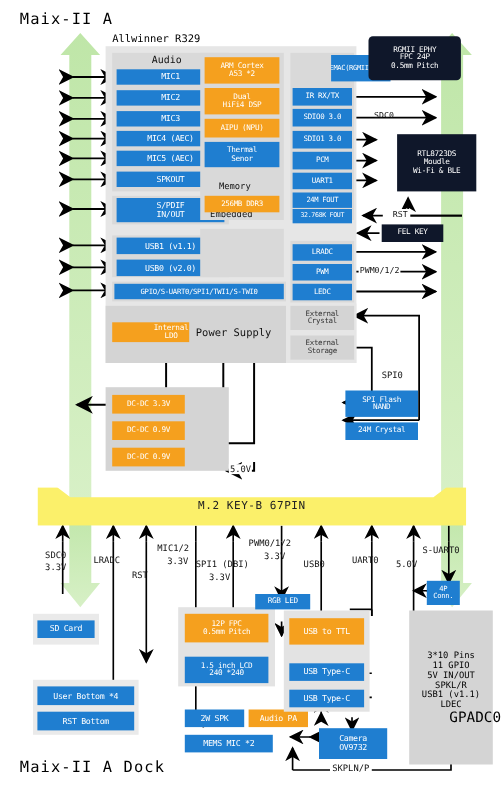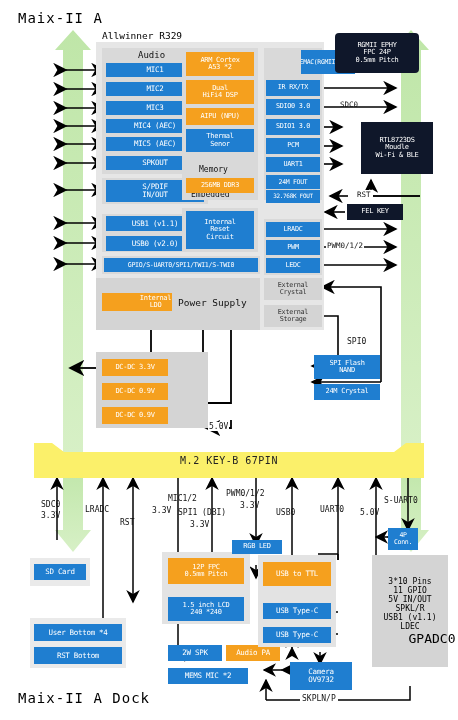--- a/index.html
+++ b/index.html
@@ -228,25 +228,20 @@
   <div class="blk orange" style="left:186px; top:108px; width:68px; height:17px; font-size:7px;">AIPU (NPU)</div>
   <div class="blk blue" style="left:186px; top:129px; width:68px; height:23px; font-size:7px; flex-direction:column;">
     <span>Thermal</span>
     <span>Senor</span>
   </div>
   <div class="lbl" style="left:191px; top:154px; font-size:8px;margin-top:36px;">Embedded</div>
   <div class="lbl" style="left:199px; top:165px; font-size:8px;">Memory</div>
   <div class="blk orange" style="left:186px; top:178px; width:68px; height:15px; font-size:6.8px;">256MB DDR3</div>
 
   <div class="panel" style="left:182px; top:208px; width:76px; height:44px;"></div>
-  <div class="blk blue" style="left:186px; top:211px; width:68px; height:38px; font-size:7px; flex-direction:column;">
-    <span>Internal</span>
-    <span>Reset</span>
-    <span>Circuit</span>
-  </div>
 
   <div class="panel" style="left:264px; top:48px; width:58px; height:152px;"></div>
   <div class="blk blue" style="left:266px; top:50px; width:54px; height:24px; font-size:6.4px; flex-direction:row;margin-left:35px;">
     <span>EMAC</span>
     <span>(RGMII/RMII)</span>
   </div>
   <div class="blk blue" style="left:266px; top:80px; width:54px; height:16px; font-size:6.8px;">IR RX/TX</div>
   <div class="blk blue" style="left:266px; top:99px; width:54px; height:16px; font-size:6.8px;">SDIO0 3.0</div>
   <div class="blk blue" style="left:266px; top:119px; width:54px; height:16px; font-size:6.8px;">SDIO1 3.0</div>
   <div class="blk blue" style="left:266px; top:138px; width:54px; height:16px; font-size:6.8px;">PCM</div>
@@ -310,21 +305,21 @@
     <span style="font-size:10px; letter-spacing:0.5px;">M.2 KEY-B 67PIN</span>
   </div>
 
   <div class="lbl" style="left:41px; top:500px; font-size:8px;">SDC0</div>
   <div class="lbl" style="left:41px; top:511px; font-size:8px;">3.3V</div>
 
   <div class="lbl" style="left:85px; top:505px; font-size:8px;">LRADC</div>
 
   <div class="lbl" style="left:120px; top:518px; font-size:8px;">RST</div>
 
-  <div class="lbl" style="left:143px; top:494px; font-size:8px;margin-left:25px;">MIC1/2</div>
+  <div class="lbl" style="left:143px; top:494px; font-size:8px;">MIC1/2</div>
   <div class="lbl" style="left:152px; top:506px; font-size:8px;">3.3V</div>
 
   <div class="lbl" style="left:178px; top:508px; font-size:8px;">SPI1 (DBI)</div>
   <div class="lbl" style="left:190px; top:520px; font-size:8px;">3.3V</div>
 
   <div class="lbl" style="left:226px; top:489px; font-size:8px;">PWM0/1/2</div>
   <div class="lbl" style="left:240px; top:501px; font-size:8px;">3.3V</div>
 
   <div class="lbl" style="left:276px; top:508px; font-size:8px;">USB0</div>
 
@@ -365,21 +360,21 @@
   <div class="blk blue" style="left:290px; top:662px; width:62px; height:28px; font-size:7.5px; flex-direction:column;">
     <span>Camera</span>
     <span>OV9732</span>
   </div>
 
   <div class="blk blue" style="left:388px; top:528px; width:30px; height:22px; font-size:6.5px; flex-direction:column;">
     <span>4P</span>
     <span>Conn.</span>
   </div>
 
-  <div class="panel" style="left:372px; top:555px; width:76px; height:112px; background:#d4d4d4;
+  <div class="panel" style="left:372px; top:555px; width:76px; height:140px; background:#d4d4d4;
               display:flex; flex-direction:column; align-items:center; justify-content:center;">
     <span style="font-size:8px;">3*10 Pins</span>
     <span style="font-size:8px;">11 GPIO</span>
     <span style="font-size:8px;">5V IN/OUT</span>
     <span style="font-size:8px;">SPKL/R</span>
     <span style="font-size:8px;">USB1 (v1.1)</span>
     <span style="font-size:8px;">LDEC</span>
     <span style="font-size:13px;padding-left:44px;">GPADC0</span>
   </div>
 

